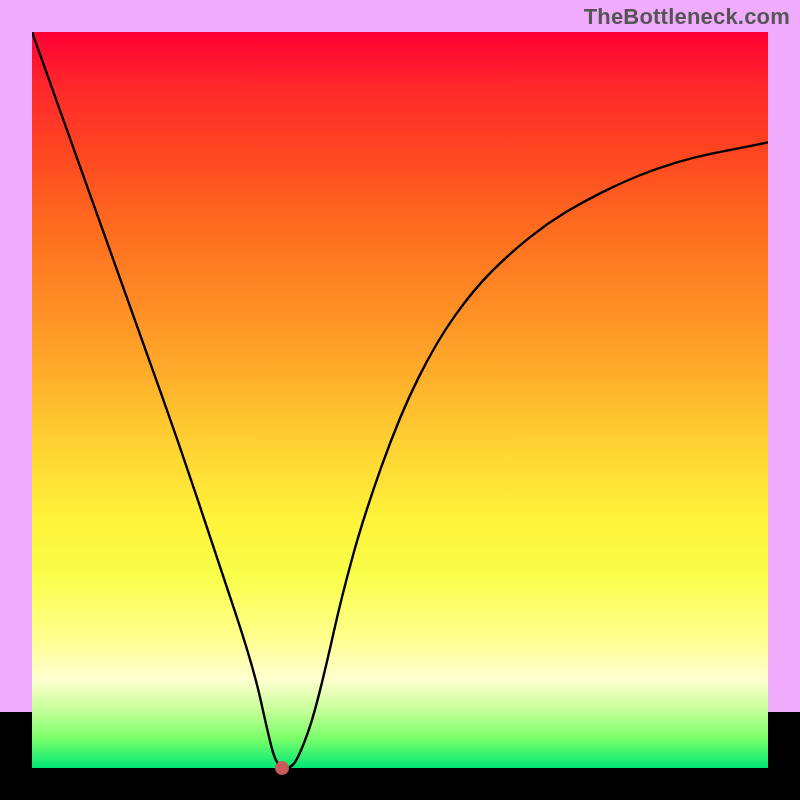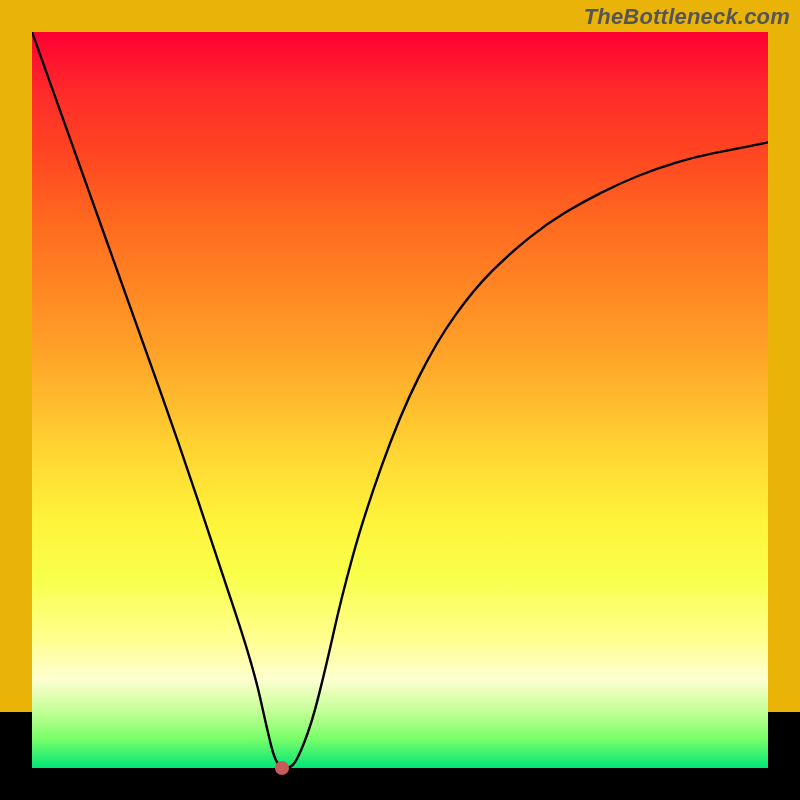--- a/index.html
+++ b/index.html
@@ -8,22 +8,21 @@
     width: 800px;
     height: 800px;
     background: #000;
     font-family: Arial, Helvetica, sans-serif;
     overflow: hidden;
   }
   .frame {
     position: relative;
     width: 800px;
     height: 712px;
-    background: #eab308;
-    font-style: italic;
+    background: #f0abfc;
   }
   .watermark {
     position: absolute;
     top: 4px;
     right: 10px;
     color: #555;
     font-size: 22px;
     font-weight: 600;
     letter-spacing: 0.2px;
     user-select: none;

